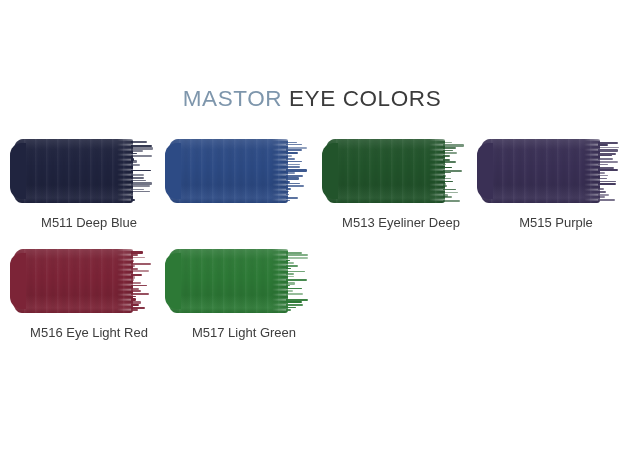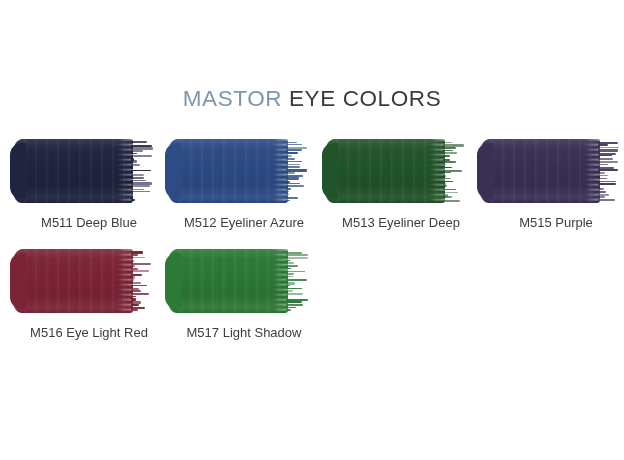--- a/index.html
+++ b/index.html
@@ -225,21 +225,20 @@
               <i style="top: 41.6px; width: 4px; height: 2.4px; opacity: 0.92;"></i>
               <i style="top: 43.7px; width: 14px; height: 1.6px; opacity: 0.78;"></i>
               <i style="top: 46.1px; width: 18px; height: 1.6px; opacity: 0.72;"></i>
               <i style="top: 49px; width: 5px; height: 1.6px; opacity: 0.85;"></i>
               <i style="top: 51.7px; width: 3px; height: 1.6px; opacity: 0.62;"></i>
               <i style="top: 54.8px; width: 3px; height: 1.6px; opacity: 0.75;"></i>
               <i style="top: 57.9px; width: 12px; height: 2.4px; opacity: 0.78;"></i>
               <i style="top: 60.6px; width: 4px; height: 1.6px; opacity: 0.8;"></i>
             </div>
           </div>
-          <div class="label">M512 Eyeliner Azure</div>
         </div>
         <div class="cell" style="left: 317px;">
           <div class="swatch-wrap" style="--c: #22542b;">
             <div class="swatch"></div>
             <div class="feather"></div>
             <div class="bristles">
               <i style="top: 2.6px; width: 9px; height: 1.6px; opacity: 0.49;"></i>
               <i style="top: 5.3px; width: 21px; height: 2.4px; opacity: 0.62;"></i>
               <i style="top: 7.7px; width: 13px; height: 2.4px; opacity: 0.78;"></i>
               <i style="top: 10.8px; width: 10px; height: 1.6px; opacity: 0.77;"></i>
@@ -351,18 +350,18 @@
               <i style="top: 40.6px; width: 7px; height: 2.4px; opacity: 0.46;"></i>
               <i style="top: 43.6px; width: 17px; height: 2.4px; opacity: 0.5;"></i>
               <i style="top: 46.4px; width: 2px; height: 1.6px; opacity: 0.5;"></i>
               <i style="top: 49.8px; width: 22px; height: 2.4px; opacity: 0.93;"></i>
               <i style="top: 52.1px; width: 16px; height: 1.6px; opacity: 1;"></i>
               <i style="top: 55.4px; width: 17px; height: 1.6px; opacity: 0.84;"></i>
               <i style="top: 57.5px; width: 10px; height: 1.6px; opacity: 0.92;"></i>
               <i style="top: 59.9px; width: 5px; height: 2.4px; opacity: 0.85;"></i>
             </div>
           </div>
-          <div class="label">M517 Light Shadow</div>
+          <div class="label">M517 Light Green</div>
         </div>
       </div>
   </div>
 
 </div>
 
 </body></html>

